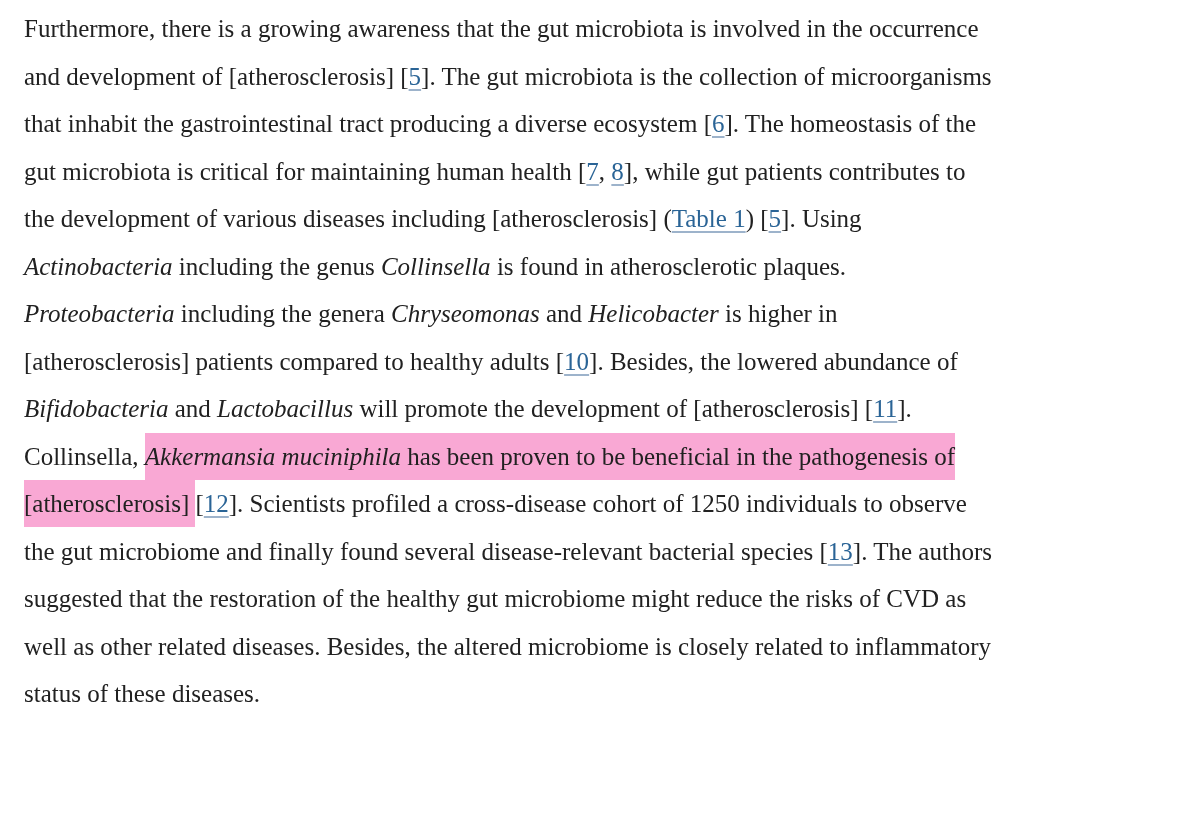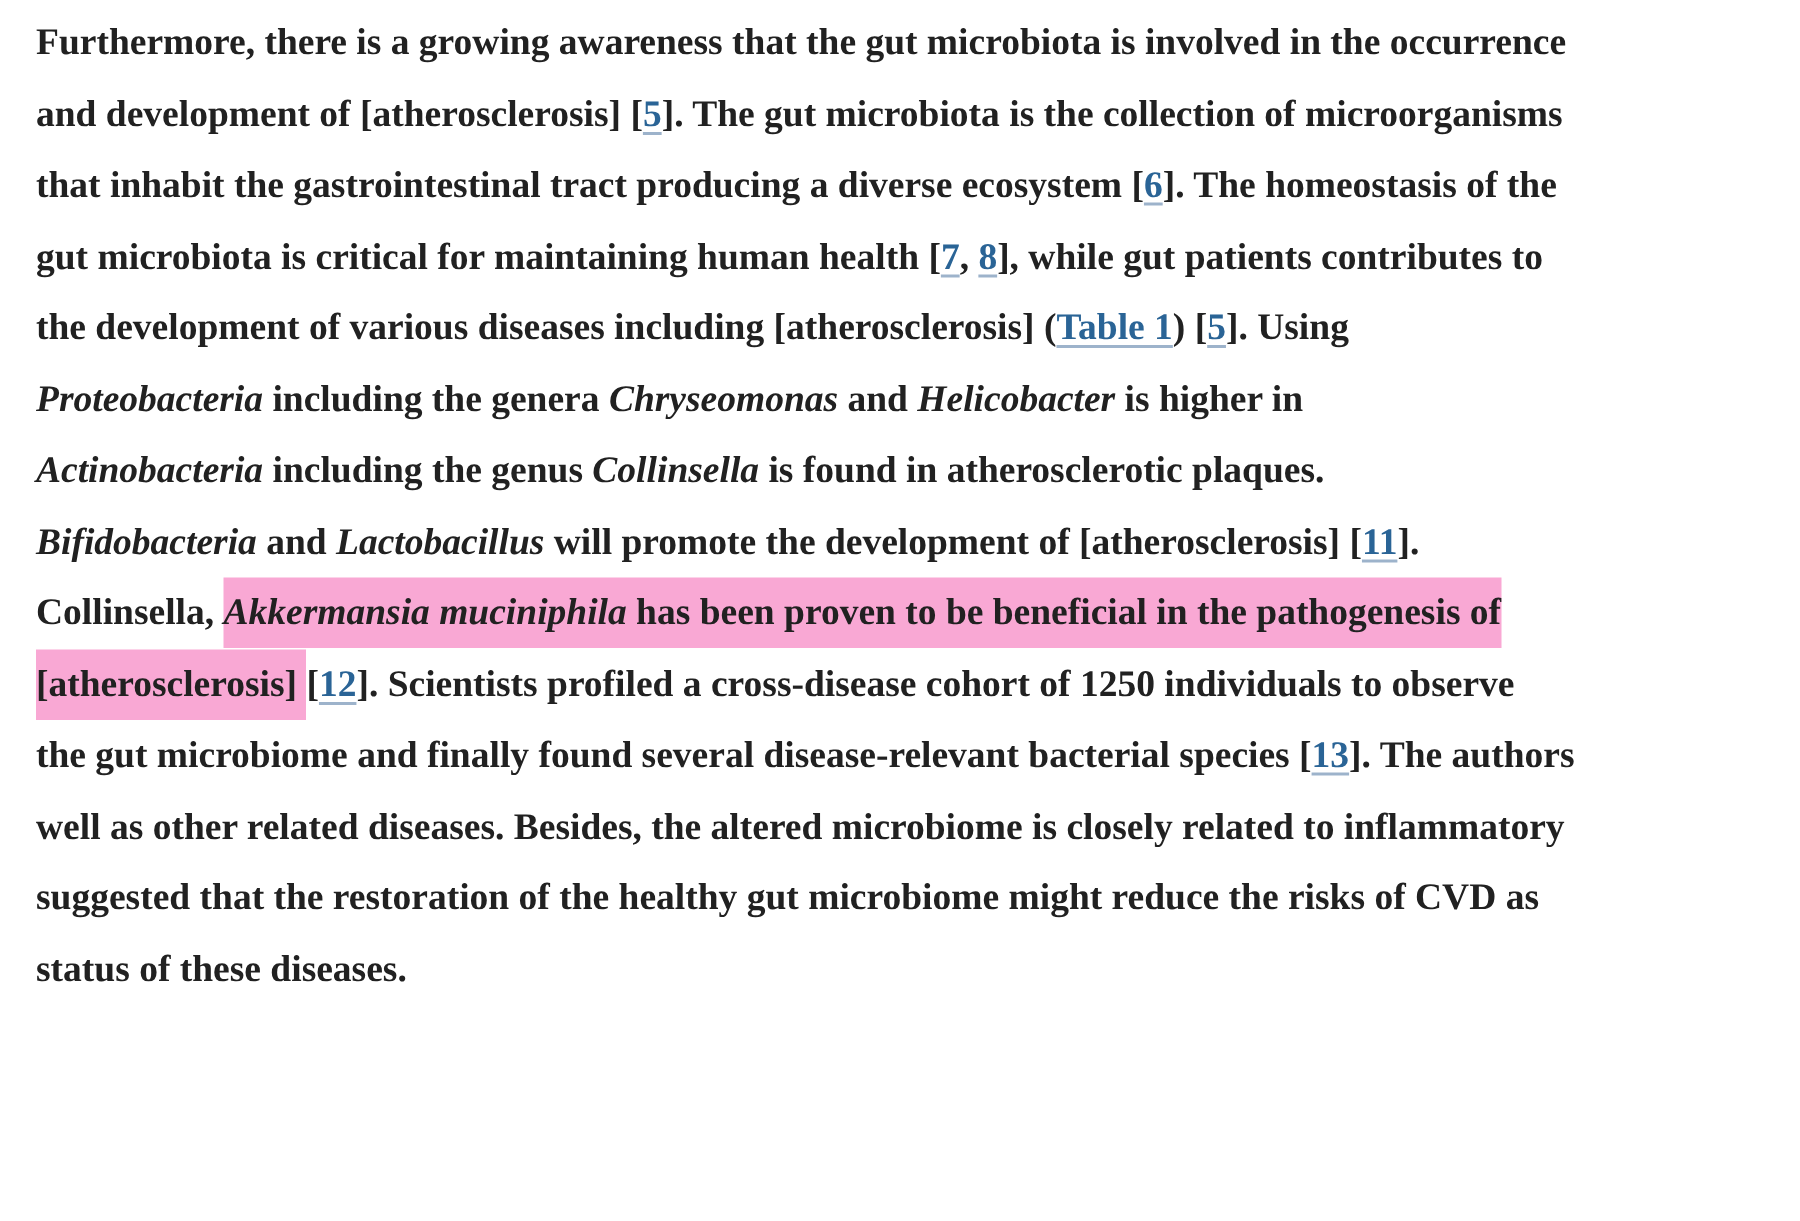--- a/index.html
+++ b/index.html
@@ -11,21 +11,20 @@
     width: 1200px;
     height: 814px;
     overflow: hidden;
     font-family: "Liberation Serif", "DejaVu Serif", serif;
     font-size: 25px;
     line-height: 47.5px;
     color: #212121;
   }
   .page {
     padding: 5px 36px 0 24px;
-    font-weight: bold;
   }
   .line {
     white-space: pre; 
   }
   .seg { }
   .it {
     font-style: italic;
   }
   .hl {
     background-color: #f9a8d4;
@@ -44,23 +43,24 @@
 </head>
 <body>
 
 <div class="page">
   <div>
       <div class="line"><span class="seg">Furthermore, there is a growing awareness that the gut microbiota is involved in the occurrence</span></div>
       <div class="line"><span class="seg">and development of [atherosclerosis] [</span><a href="#" class="seg cite">5</a><span class="seg">]. The gut microbiota is the collection of microorganisms</span></div>
       <div class="line"><span class="seg">that inhabit the gastrointestinal tract producing a diverse ecosystem [</span><a href="#" class="seg cite">6</a><span class="seg">]. The homeostasis of the</span></div>
       <div class="line"><span class="seg">gut microbiota is critical for maintaining human health [</span><a href="#" class="seg cite">7</a><span class="seg">, </span><a href="#" class="seg cite">8</a><span class="seg">], while gut patients contributes to</span></div>
       <div class="line"><span class="seg">the development of various diseases including [atherosclerosis] (</span><a href="#" class="seg cite">Table 1</a><span class="seg">) [</span><a href="#" class="seg cite">5</a><span class="seg">]. Using</span></div>
+      <div class="line"><span class="seg it">Actinobacteria</span><span class="seg"> including the genus </span><span class="seg it">Collinsella</span><span class="seg"> is found in atherosclerotic plaques.</span></div>
       <div class="line"><span class="seg it">Proteobacteria</span><span class="seg"> including the genera </span><span class="seg it">Chryseomonas</span><span class="seg"> and </span><span class="seg it">Helicobacter</span><span class="seg"> is higher in</span></div>
-      <div class="line"><span class="seg it">Actinobacteria</span><span class="seg"> including the genus </span><span class="seg it">Collinsella</span><span class="seg"> is found in atherosclerotic plaques.</span></div>
+      <div class="line"><span class="seg">[atherosclerosis] patients compared to healthy adults [</span><a href="#" class="seg cite">10</a><span class="seg">]. Besides, the lowered abundance of</span></div>
       <div class="line"><span class="seg it">Bifidobacteria</span><span class="seg"> and </span><span class="seg it">Lactobacillus</span><span class="seg"> will promote the development of [atherosclerosis] [</span><a href="#" class="seg cite">11</a><span class="seg">].</span></div>
       <div class="line"><span class="seg">Collinsella, </span><span class="seg it hl">Akkermansia muciniphila</span><span class="seg hl"> has been proven to be beneficial in the pathogenesis of</span></div>
       <div class="line"><span class="seg hl">[atherosclerosis] </span><span class="seg">[</span><a href="#" class="seg cite">12</a><span class="seg">]. Scientists profiled a cross-disease cohort of 1250 individuals to observe</span></div>
       <div class="line"><span class="seg">the gut microbiome and finally found several disease-relevant bacterial species [</span><a href="#" class="seg cite">13</a><span class="seg">]. The authors</span></div>
+      <div class="line"><span class="seg">suggested that the restoration of the healthy gut microbiome might reduce the risks of CVD as</span></div>
       <div class="line"><span class="seg">well as other related diseases. Besides, the altered microbiome is closely related to inflammatory</span></div>
-      <div class="line"><span class="seg">suggested that the restoration of the healthy gut microbiome might reduce the risks of CVD as</span></div>
       <div class="line"><span class="seg">status of these diseases.</span></div>
     </div>
 </div>
 
 </body></html>

